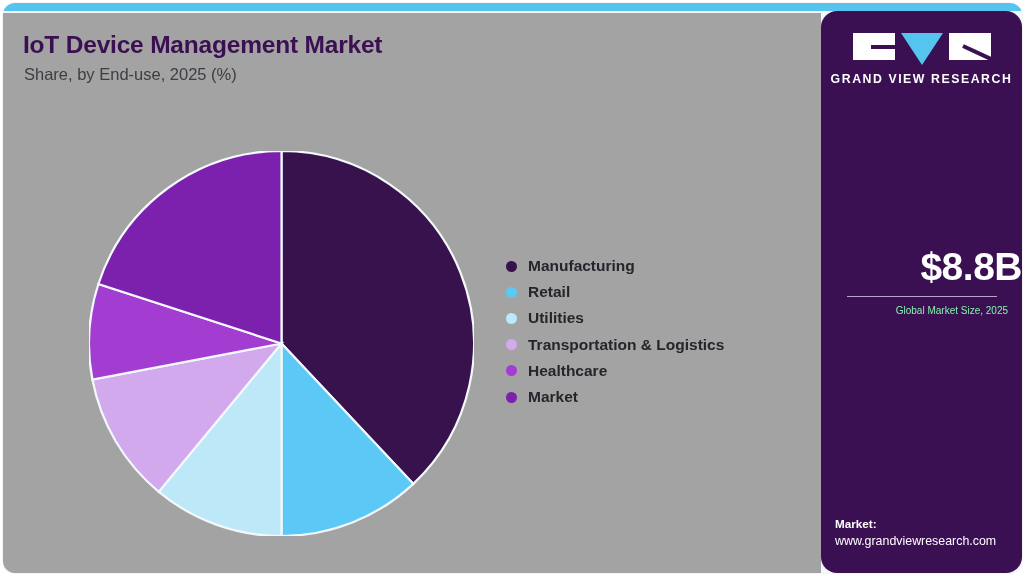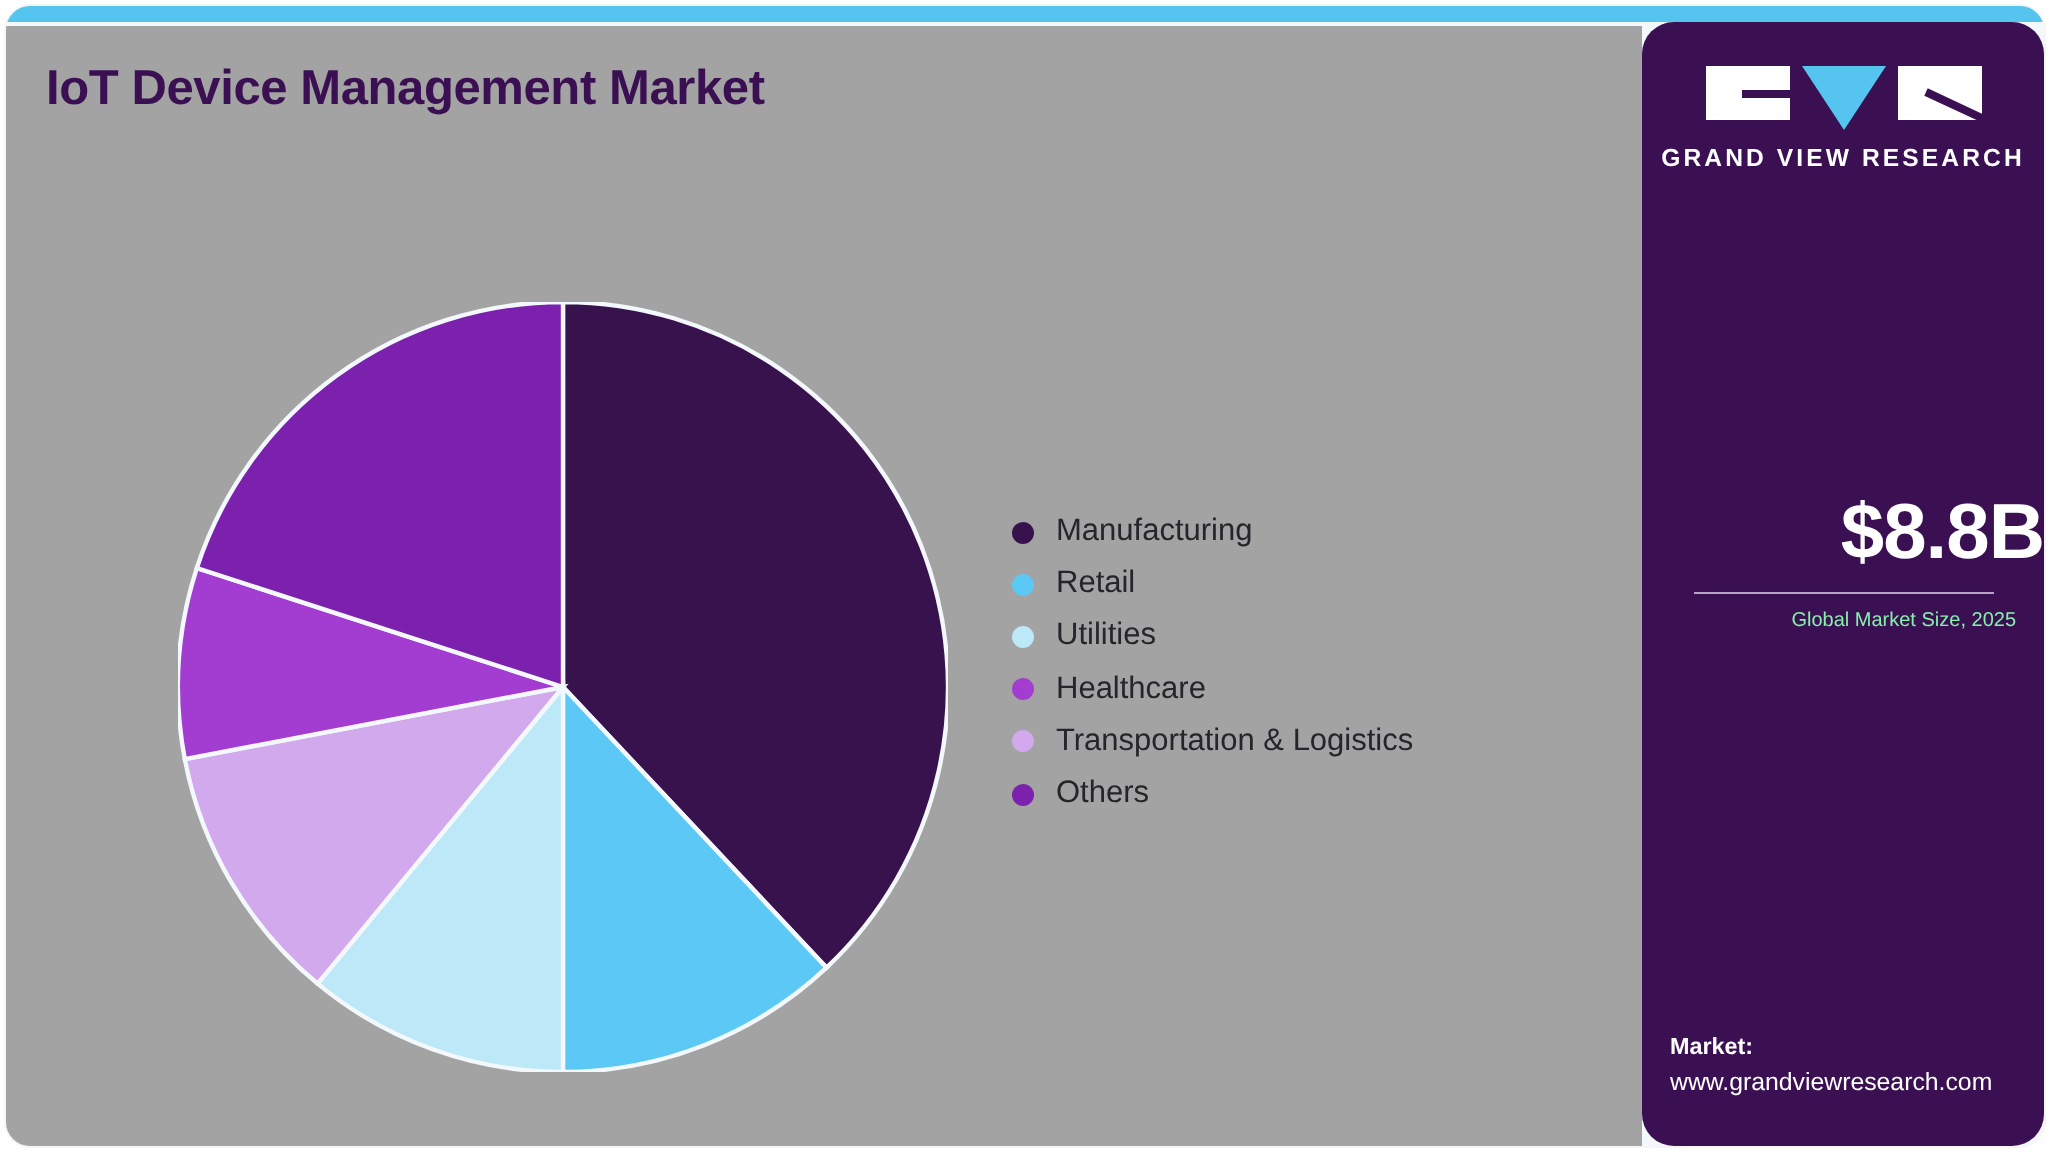--- a/index.html
+++ b/index.html
@@ -97,20 +97,21 @@
     width: 11px;
     height: 11px;
     border-radius: 50%;
     flex: 0 0 auto;
     margin-right: 11px;
   }
   .legend-label {
     font-size: 15.5px;
     color: #25252b;
     white-space: nowrap;
+    font-weight: bold;
   }
 
   
   .sidebar {
     position: absolute;
     right: 0;
     top: 8px;
     width: 201px;
     height: 562px;
     background: #3b1053;
@@ -226,20 +227,21 @@
 </head>
 <body>
 
 <div id="canvas">
   <div class="card">
 
     <div class="top-accent"></div>
 
     <div class="left-pane">
       <div class="chart-title">IoT Device Management Market</div>
+      <div class="chart-subtitle">Share, by End-use, 2025 (%)</div>
 
       <div class="pie-wrap">
         <svg class="pie" id="pie-svg" viewBox="0 0 385 385">
             <path d="M 192.5 192.5 L 192.5 0 A 192.5 192.5 0 0 1 324.27531789127255 332.8264607786217 Z" fill="#38124d" stroke="#f2f8fb" stroke-width="2.2"></path>
             <path d="M 192.5 192.5 L 324.27531789127255 332.8264607786217 A 192.5 192.5 0 0 1 192.5 385 Z" fill="#5bc8f5" stroke="#f2f8fb" stroke-width="2.2"></path>
             <path d="M 192.5 192.5 L 192.5 385 A 192.5 192.5 0 0 1 69.79588197337729 340.8237992343395 Z" fill="#bce8f8" stroke="#f2f8fb" stroke-width="2.2"></path>
             <path d="M 192.5 192.5 L 69.79588197337729 340.8237992343395 A 192.5 192.5 0 0 1 3.4097042347274282 228.570903057752 Z" fill="#d3a9ee" stroke="#f2f8fb" stroke-width="2.2"></path>
             <path d="M 192.5 192.5 L 3.4097042347274282 228.570903057752 A 192.5 192.5 0 0 1 9.421620613182938 133.01422858282257 Z" fill="#a33dd1" stroke="#f2f8fb" stroke-width="2.2"></path>
             <path d="M 192.5 192.5 L 9.421620613182938 133.01422858282257 A 192.5 192.5 0 0 1 192.49999999999997 0 Z" fill="#7b21ae" stroke="#f2f8fb" stroke-width="2.2"></path>
           </svg>
@@ -252,30 +254,30 @@
           </div>
           <div class="legend-row">
             <span class="legend-dot" style="background: rgb(91, 200, 245);"></span>
             <span class="legend-label">Retail</span>
           </div>
           <div class="legend-row">
             <span class="legend-dot" style="background: rgb(188, 232, 248);"></span>
             <span class="legend-label">Utilities</span>
           </div>
           <div class="legend-row">
+            <span class="legend-dot" style="background: rgb(211, 169, 238);"></span>
+            <span class="legend-label">Transportation &amp; Logistics</span>
+          </div>
+          <div class="legend-row">
             <span class="legend-dot" style="background: rgb(163, 61, 209);"></span>
             <span class="legend-label">Healthcare</span>
           </div>
           <div class="legend-row">
-            <span class="legend-dot" style="background: rgb(211, 169, 238);"></span>
-            <span class="legend-label">Transportation &amp; Logistics</span>
-          </div>
-          <div class="legend-row">
             <span class="legend-dot" style="background: rgb(123, 33, 174);"></span>
-            <span class="legend-label">Others</span>
+            <span class="legend-label">Market</span>
           </div>
         </div>
     </div>
 
     <div class="sidebar">
 
       <div class="logo-block">
         <div class="logo-marks">
           <span class="logo-g"></span>
           <span class="logo-v"></span>

